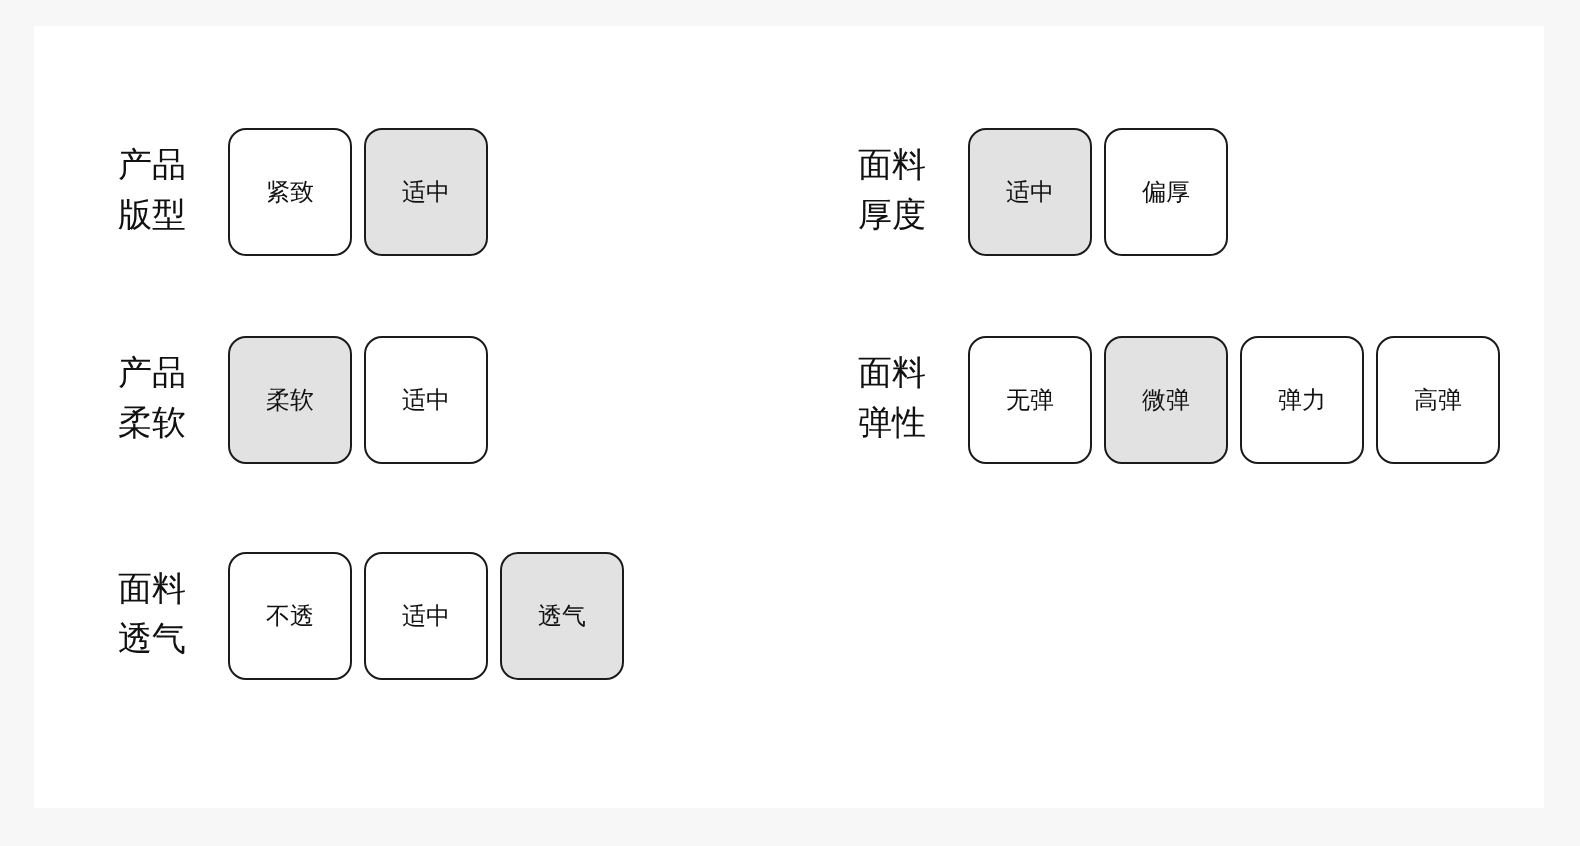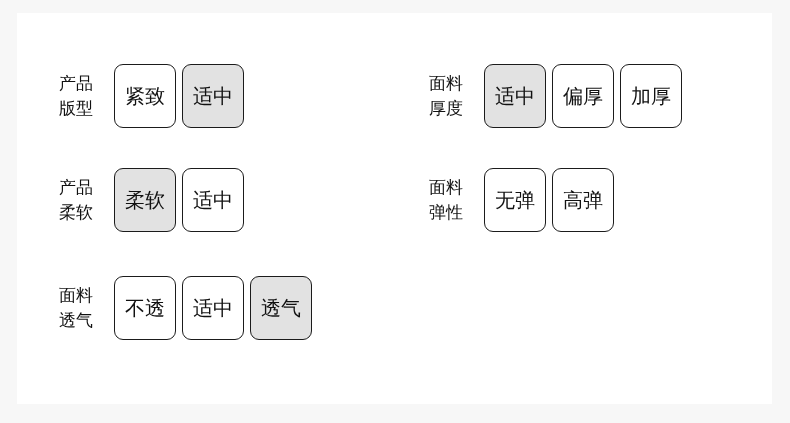--- a/index.html
+++ b/index.html
@@ -68,21 +68,21 @@
   }
 
   .option-chip {
     box-sizing: border-box;
     width: 62px;
     height: 64px;
     border: 1.5px solid #1b1b1b;
     border-radius: 9px;
     background: #ffffff;
     color: #111111;
-    font-size: 20px;
+    font-size: 12px;
     line-height: 1;
     font-family: "DejaVu Sans", "Liberation Sans", sans-serif;
     display: flex;
     align-items: center;
     justify-content: center;
     padding: 0;
     cursor: pointer;
     white-space: nowrap;
   }
 
@@ -119,25 +119,26 @@
           <button class="option-chip" aria-pressed="false">适中</button>
           <button class="option-chip selected" aria-pressed="true">透气</button>
         </div>
       </div>
       <div class="attr-row col-right row-0">
         <div class="row-label">面料
 厚度</div>
         <div class="options">
           <button class="option-chip selected" aria-pressed="true">适中</button>
           <button class="option-chip" aria-pressed="false">偏厚</button>
-          <button class="option-chip" aria-pressed="false">加厚</button>
         </div>
       </div>
       <div class="attr-row col-right row-1">
         <div class="row-label">面料
 弹性</div>
         <div class="options">
           <button class="option-chip" aria-pressed="false">无弹</button>
+          <button class="option-chip selected" aria-pressed="true">微弹</button>
+          <button class="option-chip" aria-pressed="false">弹力</button>
           <button class="option-chip" aria-pressed="false">高弹</button>
         </div>
       </div>
     </div>
 </div>
 
 </body></html>

